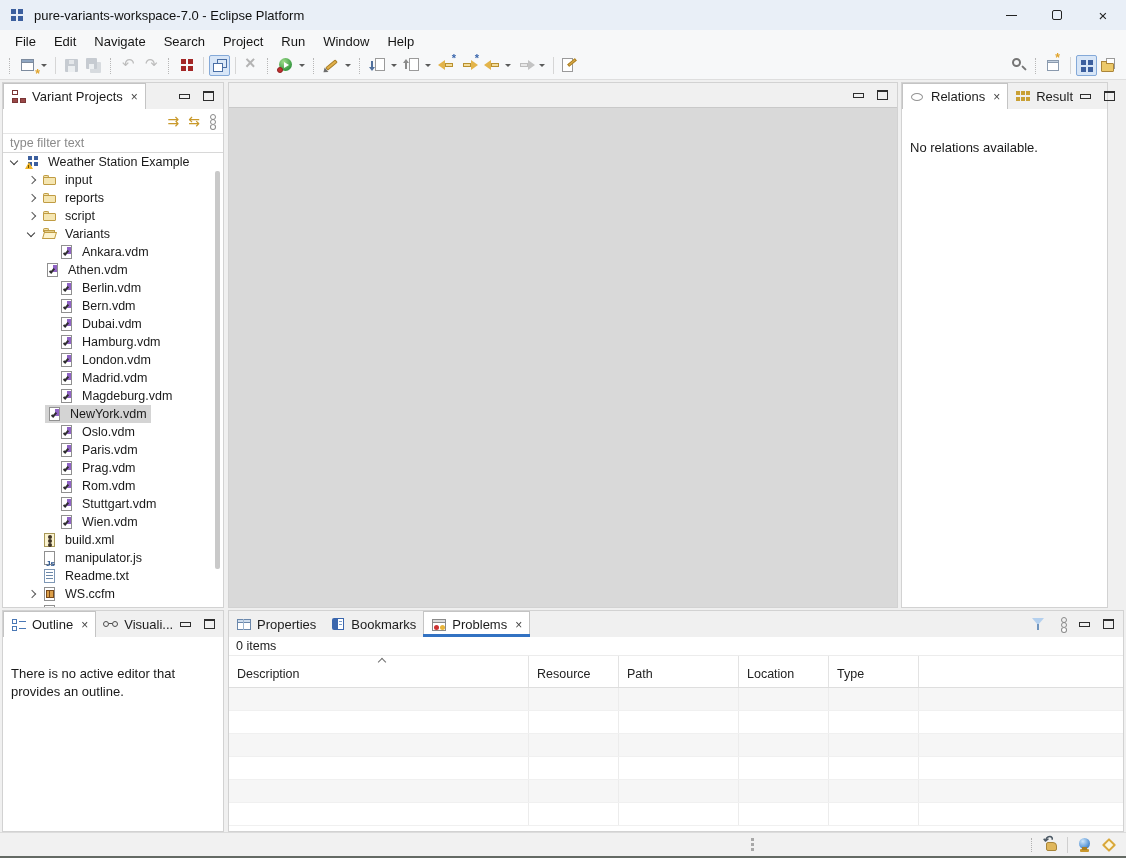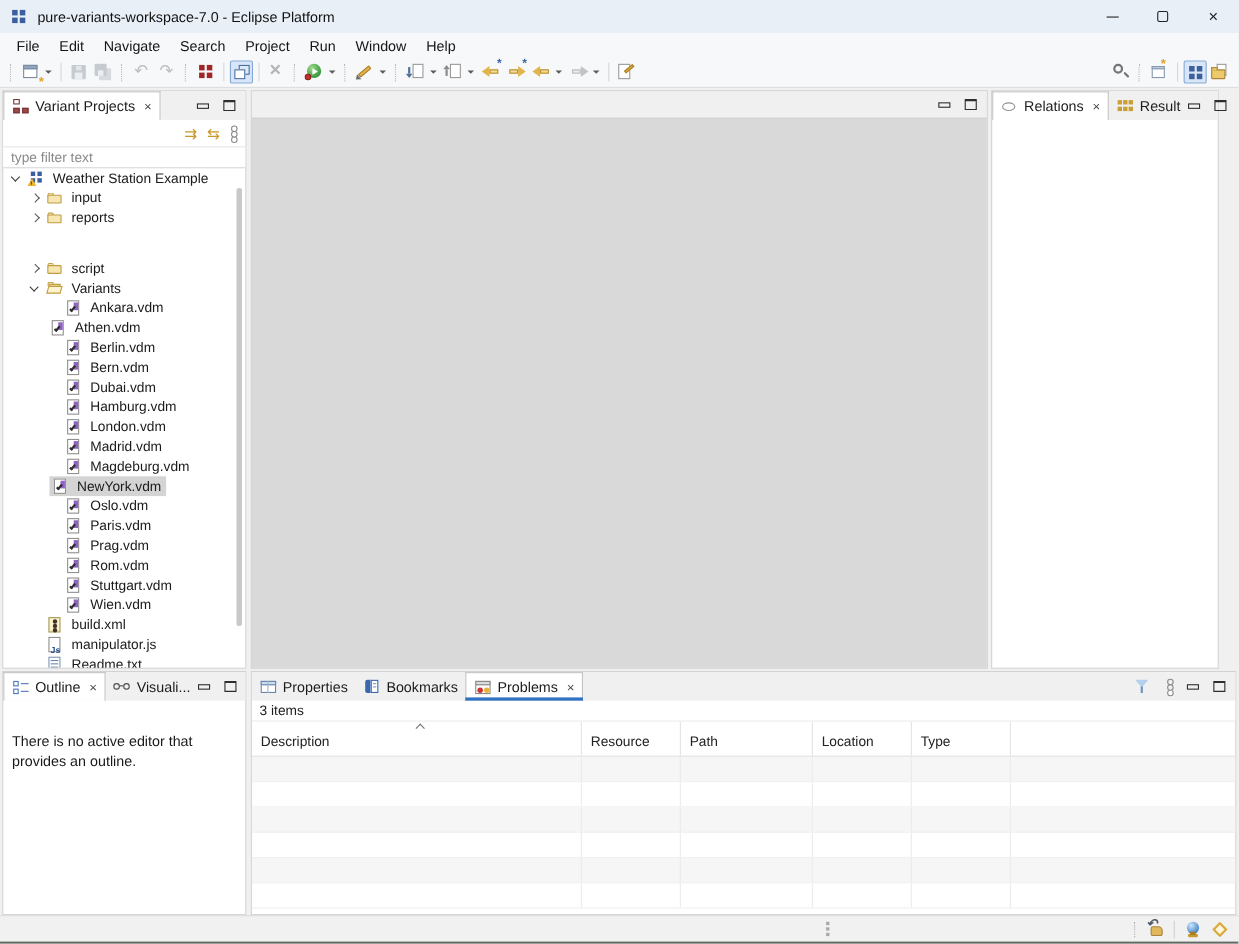--- a/index.html
+++ b/index.html
@@ -374,21 +374,21 @@
         <span class="chev chev-collapsed"></span>
         <span class="titem">
           <span class="ticon icon-folder">
             <i class="p1"></i>
             <i class="p2"></i>
             <i class="p3"></i>
           </span>
           <span class="tlabel">reports</span>
         </span>
       </div>
-      <div class="tree-row" style="padding-left: 21px; margin-top: 28px;">
+      <div class="tree-row" style="padding-left: 21px;">
         <span class="chev chev-collapsed"></span>
         <span class="titem">
           <span class="ticon icon-folder">
             <i class="p1"></i>
             <i class="p2"></i>
             <i class="p3"></i>
           </span>
           <span class="tlabel">script</span>
         </span>
       </div>
@@ -660,20 +660,21 @@
       <span class="ticon16 res-icon">
           <i class="p1"></i>
         </span>
       <span>Result</span>
     </div>
     <div class="viewbtns">
       <span class="btn-min"></span>
       <span class="btn-max"></span>
     </div>
   </div>
+  <div class="panel-msg" style="padding:30px 8px 0 8px">No relations available.</div>
 </div>
 
 <div class="panel" style="left:2px;top:610px;width:222px;height:222px">
   <div class="tabbar">
     <div class="tab active">
       <span class="ticon16 out-icon">
           <i class="p1"></i>
           <i class="p2"></i>
           <i class="p3"></i>
         </span>
@@ -723,21 +724,21 @@
       <span>Problems</span>
       <span class="tabx">×</span>
     </div>
     <div class="viewbtns">
       <span class="funnel"></span>
       <span class="kebab"></span>
       <span class="btn-min"></span>
       <span class="btn-max"></span>
     </div>
   </div>
-  <div class="itemsline">3 items</div>
+  <div class="itemsline">0 items</div>
   <div class="phead">
       <div class="pcol" style="width: 300px;">
         <span>Description</span>
         <span class="sort-chev"></span>
       </div>
       <div class="pcol" style="width: 90px;">
         <span>Resource</span>
       </div>
       <div class="pcol" style="width: 120px;">
         <span>Path</span>

